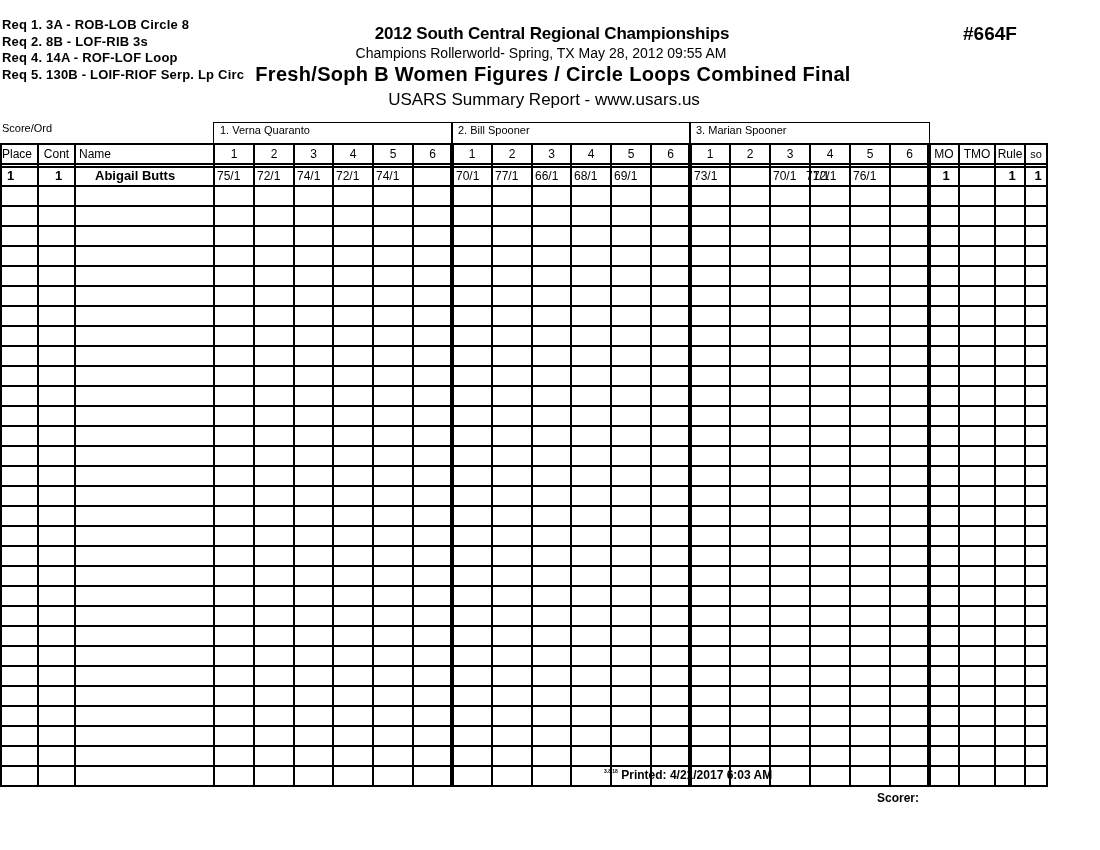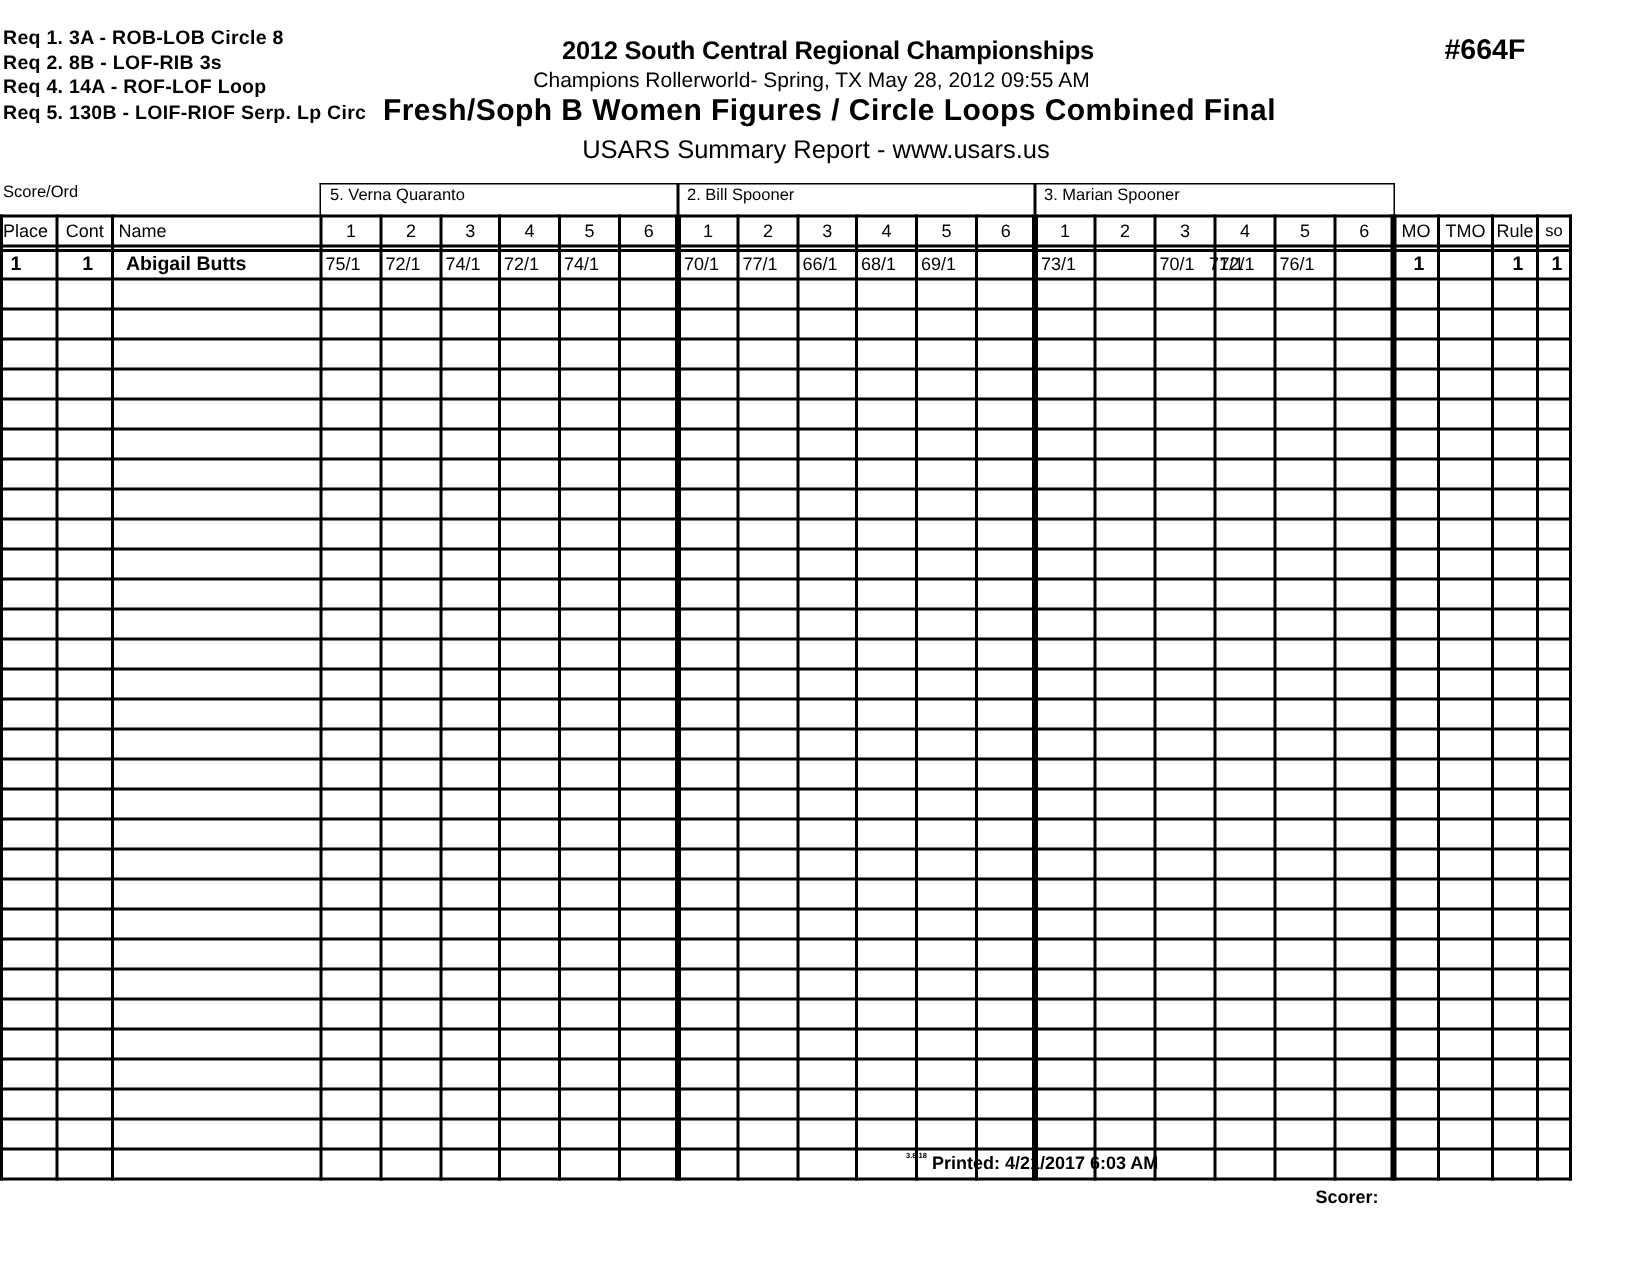--- a/index.html
+++ b/index.html
@@ -35,21 +35,21 @@
   <div>Req  5.  130B - LOIF-RIOF Serp. Lp Circ</div>
 </div>
 
 <div class="title t1">2012 South Central Regional Championships</div>
 <div class="title t2">Champions Rollerworld- Spring, TX  May 28, 2012  09:55 AM</div>
 <div class="title t3">Fresh/Soph B Women Figures / Circle Loops Combined Final</div>
 <div class="title t4">USARS Summary Report - www.usars.us</div>
 <div class="code">#664F</div>
 
 <div class="scoreord">Score/Ord</div>
-<div class="judge" style="left:213px;width:240px;">5.  Verna Quaranto</div>
+<div class="judge" style="left:213px;width:240px;">1.  Verna Quaranto</div>
 <div class="judge" style="left:451px;width:240px;">2.  Bill Spooner</div>
 <div class="judge" style="left:689px;width:241px;">3.  Marian Spooner</div>
 
 <div id="grid" class="grid">
     <div class="hline" style="left: 0px; top: 0px; width: 1048px;"></div>
     <div class="hline" style="left: 0px; top: 20px; width: 1048px;"></div>
     <div class="hline" style="left: 0px; top: 23px; width: 1048px;"></div>
     <div class="hline" style="left: 0px; top: 42px; width: 1048px;"></div>
     <div class="hline" style="left: 0px; top: 62px; width: 1048px;"></div>
     <div class="hline" style="left: 0px; top: 82px; width: 1048px;"></div>
@@ -127,21 +127,21 @@
     <div class="cell hdr" style="left: 771px; top: 1px; width: 38px;">3</div>
     <div class="cell hdr" style="left: 811px; top: 1px; width: 38px;">4</div>
     <div class="cell hdr" style="left: 851px; top: 1px; width: 38px;">5</div>
     <div class="cell hdr" style="left: 891px; top: 1px; width: 37px;">6</div>
     <div class="cell hdr" style="left: 930px; top: 1px; width: 28px;">MO</div>
     <div class="cell hdr" style="left: 960px; top: 1px; width: 34px;">TMO</div>
     <div class="cell hdr" style="left: 996px; top: 1px; width: 28px;">Rule</div>
     <div class="cell hdr" style="left: 1026px; top: 1px; width: 20px; font-size: 11px;">so</div>
     <div class="cell val bold" style="left: 2px; top: 23px; width: 35px; padding-left: 5px;">1</div>
     <div class="cell val bold" style="left: 39px; top: 23px; width: 35px; text-align: center;">1</div>
-    <div class="cell val bold" style="left: 76px; top: 23px; width: 137px; padding-left: 8px;">Abigail Butts</div>
+    <div class="cell val bold" style="left: 76px; top: 23px; width: 137px; padding-left: 19px;">Abigail Butts</div>
     <div class="cell val" style="left: 215px; top: 23px; width: 38px;">75/1</div>
     <div class="cell val" style="left: 255px; top: 23px; width: 38px;">72/1</div>
     <div class="cell val" style="left: 295px; top: 23px; width: 37px;">74/1</div>
     <div class="cell val" style="left: 334px; top: 23px; width: 38px;">72/1</div>
     <div class="cell val" style="left: 374px; top: 23px; width: 38px;">74/1</div>
     <div class="cell val" style="left: 414px; top: 23px; width: 37px;"></div>
     <div class="cell val" style="left: 454px; top: 23px; width: 37px;">70/1</div>
     <div class="cell val" style="left: 493px; top: 23px; width: 38px;">77/1</div>
     <div class="cell val" style="left: 533px; top: 23px; width: 37px;">66/1</div>
     <div class="cell val" style="left: 572px; top: 23px; width: 38px;">68/1</div>

